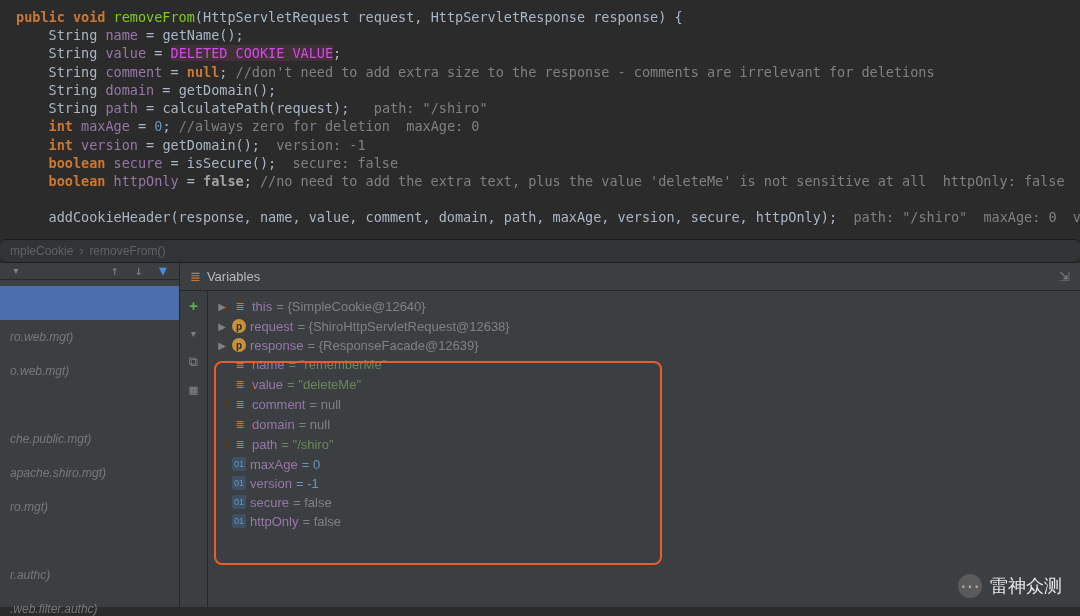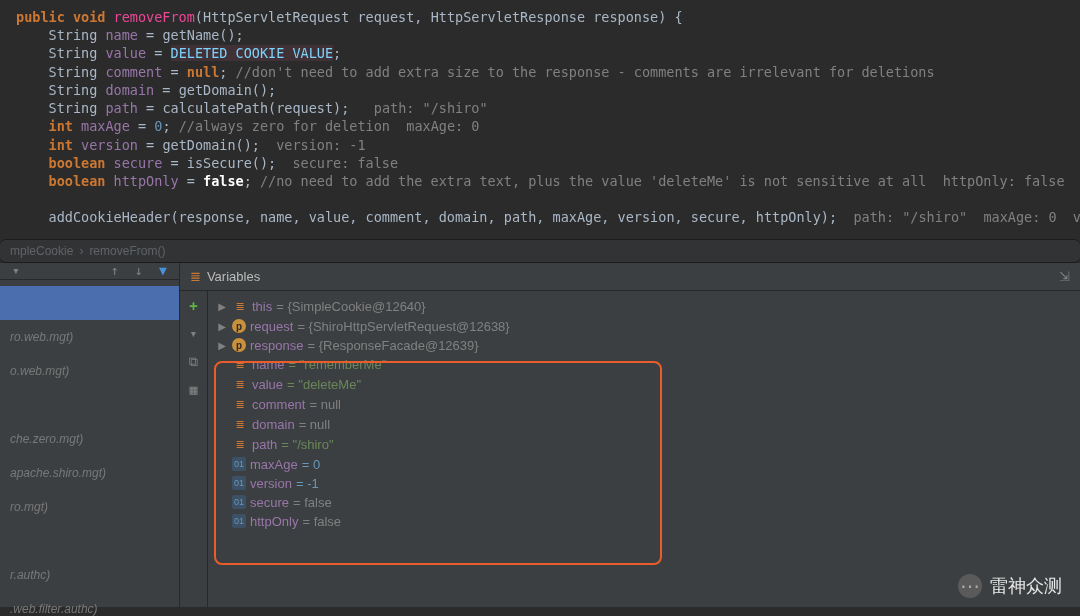--- a/index.html
+++ b/index.html
@@ -18,33 +18,33 @@
   padding: 8px 16px 12px 16px;
   background: #2b2b2b;
   line-height: 1.35;
   font-size: 13.5px;
 }
 
 .code-line { white-space: pre; }
 .kw-public { color: #cc7832; font-weight: bold; }
 .kw-void { color: #cc7832; font-weight: bold; text-align: right; }
 .kw-null { color: #cc7832; font-weight: bold; }
-.kw-false { color: #ffffff; font-weight: bold; }
+.kw-false { color: #a3a3a3; font-weight: bold; }
 .kw-int { color: #cc7832; font-weight: bold; }
 .kw-boolean { color: #cc7832; font-weight: bold; }
 .type { color: #a9b7c6; }
-.method-decl { color: #ec4899; }
+.method-decl { color: #84cc16; }
 .method-call { color: #a9b7c6; }
 .var { color: #9876aa; }
 .param { color: #a9b7c6; }
 .comment { color: #808080; }
 .num { color: #6897bb; }
 .paren { color: #a9b7c6; }
 .op { color: #a9b7c6; }
-.highlighted { color: #7dd3fc; background: rgba(255,107,157,0.1); text-align: right; }
+.highlighted { color: #d946ef; background: rgba(255,107,157,0.1); text-align: right; }
 
 .breadcrumb {
   background: #313335;
   border-top: 1px solid #1c1c1c;
   border-bottom: 1px solid #1c1c1c;
   padding: 4px 10px;
   color: #606366;
   font-family: -apple-system, sans-serif;
   font-size: 12px;
   display: flex;
@@ -269,21 +269,21 @@
       <span style="flex:1"></span>
       <span class="toolbar-btn">↑</span>
       <span class="toolbar-btn">↓</span>
       <span class="toolbar-btn blue">▼</span>
     </div>
     <div class="frames-list" id="frames-list">
         <div class="frame-item selected">&nbsp;</div>
         <div class="frame-item">ro.web.mgt)</div>
         <div class="frame-item">o.web.mgt)</div>
         <div class="frame-item">&nbsp;</div>
-        <div class="frame-item">che.zero.mgt)</div>
+        <div class="frame-item">che.public.mgt)</div>
         <div class="frame-item">apache.shiro.mgt)</div>
         <div class="frame-item">ro.mgt)</div>
         <div class="frame-item">&nbsp;</div>
         <div class="frame-item">r.authc)</div>
         <div class="frame-item">.web.filter.authc)</div>
       </div>
   </div>
 
   <div class="right-panel">
     <div class="vars-header">

